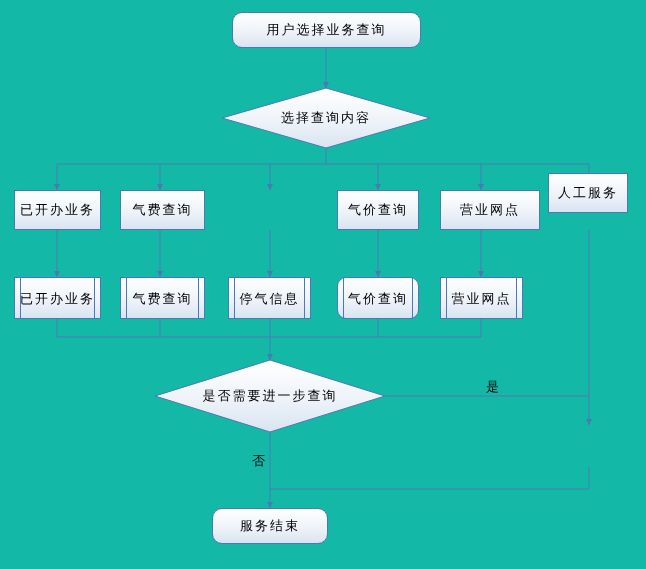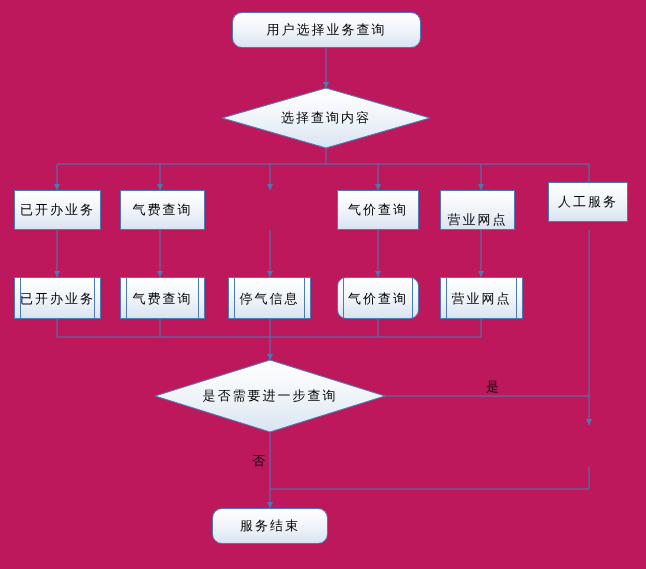--- a/index.html
+++ b/index.html
@@ -3,21 +3,21 @@
 <meta charset="utf-8">
 <style>
   :root{
     --line:#4a7ab5;
     --text:#000000;
   }
   html,body{margin:0;padding:0;background:#ffffff;}
   .canvas{
     position:relative;
     width:646px;height:569px;
-    background:#be185d;
+    background:#14b8a6;
     font-family:"Liberation Sans","DejaVu Sans",sans-serif;
     color:var(--text);
     font-size:13px;
     letter-spacing:2px;
     overflow:hidden;
   }
   .wires{position:absolute;left:0;top:0;width:646px;height:569px;}
   .wires path{stroke:var(--line);stroke-width:1;fill:none;}
   .wires .diamond{fill:url(#shapeGrad);stroke:var(--line);stroke-width:1;}
   #arr path{fill:var(--line);stroke:none;}
@@ -124,24 +124,24 @@
 
   <div class="node" style="left:14px;top:190px;width:87px;height:40px;">
     <span>已开办业务</span>
   </div>
   <div class="node" style="left:120px;top:190px;width:85px;height:40px;">
     <span>气费查询</span>
   </div>
   <div class="node" style="left:337px;top:190px;width:82px;height:40px;">
     <span>气价查询</span>
   </div>
-  <div class="node" style="left:440px;top:190px;width:75px;height:40px;align-items:flex-end;">
+  <div class="node" style="left:440px;top:190px;width:100px;height:40px;">
     <span>营业网点</span>
   </div>
-  <div class="node" style="left:548px;top:182px;width:80px;height:40px;">
+  <div class="node" style="left:548px;top:173px;width:80px;height:40px;">
     <span>人工服务</span>
   </div>
 
   <div class="node subprocess" style="left:14px;top:277px;width:87px;height:42px;">
     <span class="innerbar left"></span>
     <span class="innerbar right"></span>
     <span>已开办</span>
     <span>业务</span>
   </div>
   <div class="node subprocess" style="left:120px;top:277px;width:85px;height:42px;">

